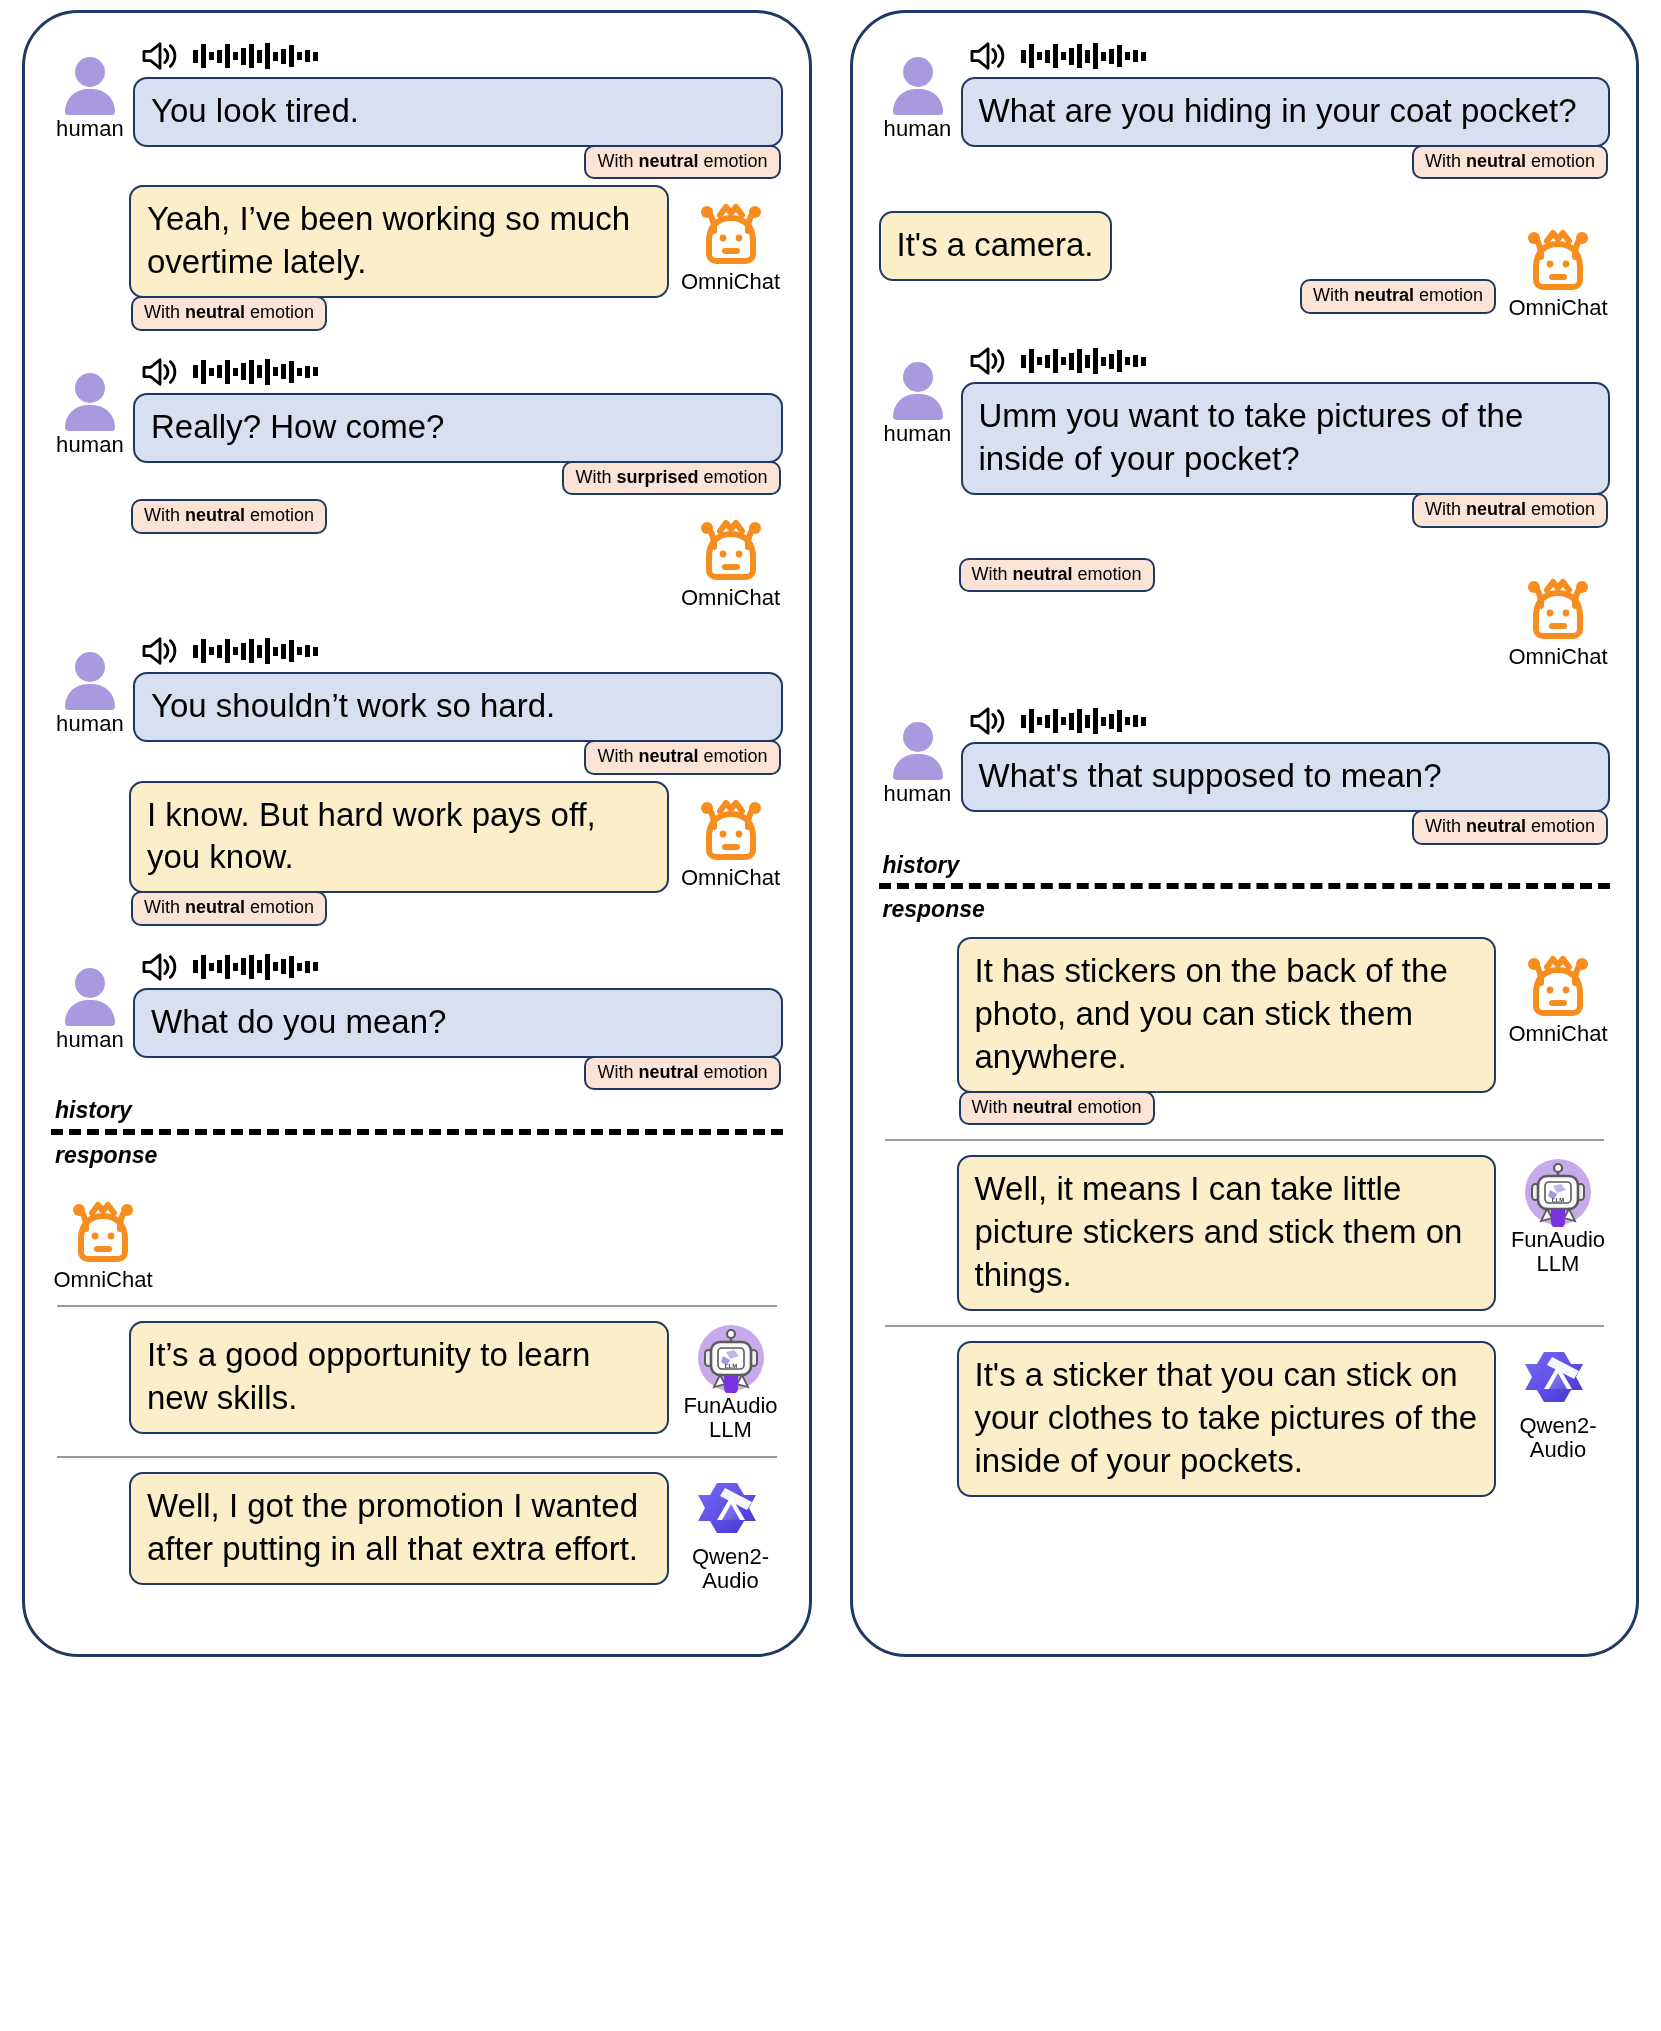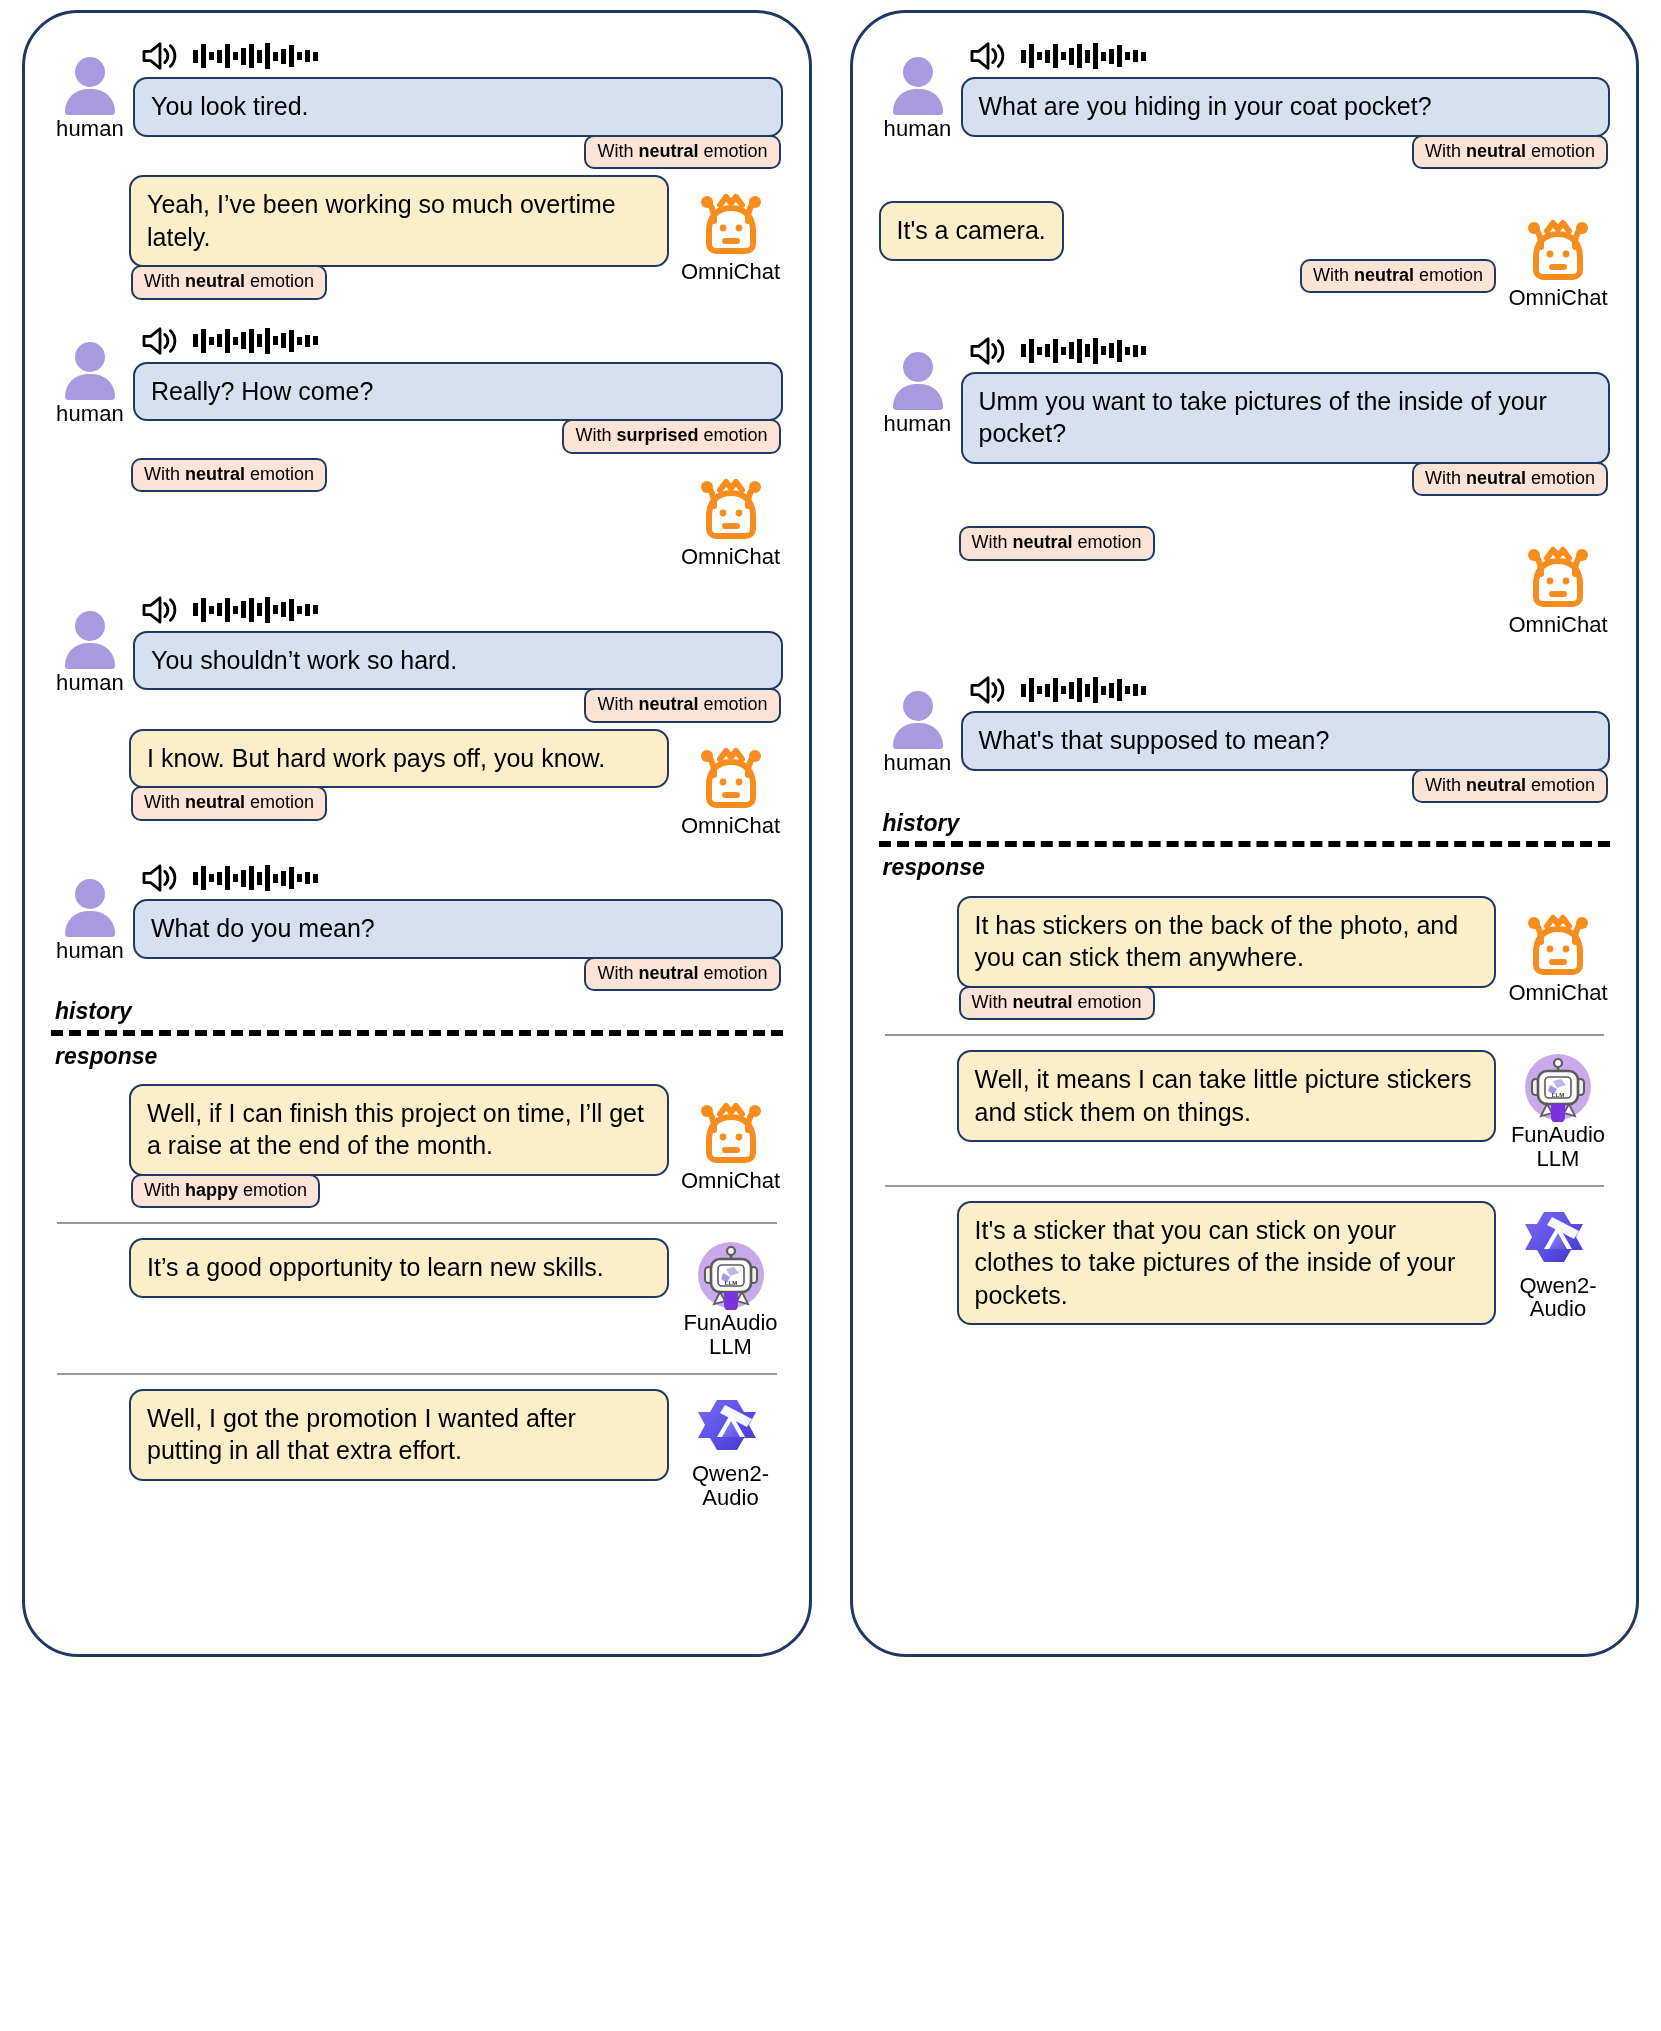--- a/index.html
+++ b/index.html
@@ -69,21 +69,21 @@
 
   .audio-row { display: flex; align-items: center; gap: 14px; height: 42px; padding-left: 8px; }
   .speaker-icon { width: 38px; height: 32px; display: block; }
   .waveform { display: flex; align-items: center; gap: 3px; height: 28px; }
   .waveform i { display: block; width: 5px; background: #000; border-radius: 0; }
 
   .bubble {
     border: 2px solid #203864;
     border-radius: 14px;
     padding: 11px 16px 12px 16px;
-    font-size: 25px;
+    font-size: 33px;
     line-height: 1.30;
     color: #000;
     display: inline-block;
     max-width: 100%;
   }
   .bubble.user { background: #d6e0f0; }
   .bubble.bot  { background: #fdeeca; }
 
   .bubble-block { display: block; }
   .bubble-block .bubble { width: 100%; }
@@ -396,28 +396,20 @@
       <div class="divider-label">history</div>
       <hr class="dashed-rule">
       <div class="divider-label">response</div>
     </div>
 
     <div class="response-area">
 
       <div class="spacer-sm"></div>
 
       <div class="turn bot-turn indent">
-        <div class="bubble-col">
-          <div class="bubble-block">
-            <div class="bubble bot">Well, if I can finish this project on time, I’ll get a raise at the end of the month.</div>
-          </div>
-          <div class="tag-left">
-            <span class="emotion-tag"><span>With</span> <b>happy</b> <span>emotion</span></span>
-          </div>
-        </div>
         <div class="model-col mid">
           <svg class="omni-icon" viewBox="0 0 74 70">
             <circle cx="13" cy="13" r="6" fill="#f78d1e"></circle>
               <circle cx="61" cy="13" r="6" fill="#f78d1e"></circle>
             <path d="M17 17 C21 26 20 30 20 32" stroke="#f78d1e" stroke-width="6" fill="none" stroke-linecap="round"></path>
             <path d="M57 17 C53 26 54 30 54 32" stroke="#f78d1e" stroke-width="6" fill="none" stroke-linecap="round"></path>
             <path d="M26 16 L32 8 L37 14 L42 8 L48 16" stroke="#f78d1e" stroke-width="6" fill="none" stroke-linejoin="round" stroke-linecap="round"></path>
             <path d="M37 19 C52 19 59 29 59 42 L59 55 a7 7 0 0 1 -7 7 L22 62 a7 7 0 0 1 -7 -7 L15 42 C15 29 22 19 37 19 Z" fill="none" stroke="#f78d1e" stroke-width="6"></path>
             <circle cx="29" cy="39" r="3.4" fill="#f78d1e"></circle>
               <circle cx="45" cy="39" r="3.4" fill="#f78d1e"></circle>

